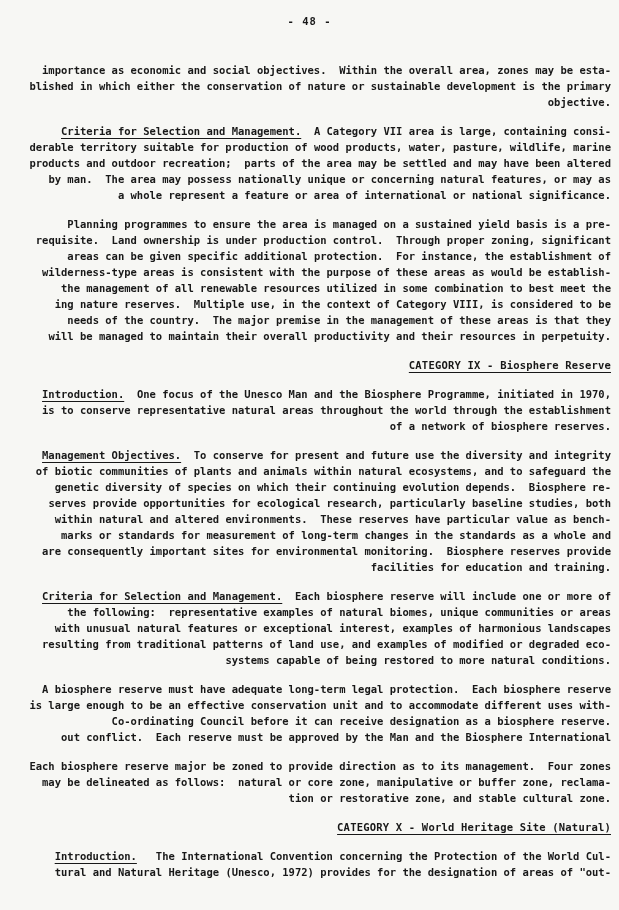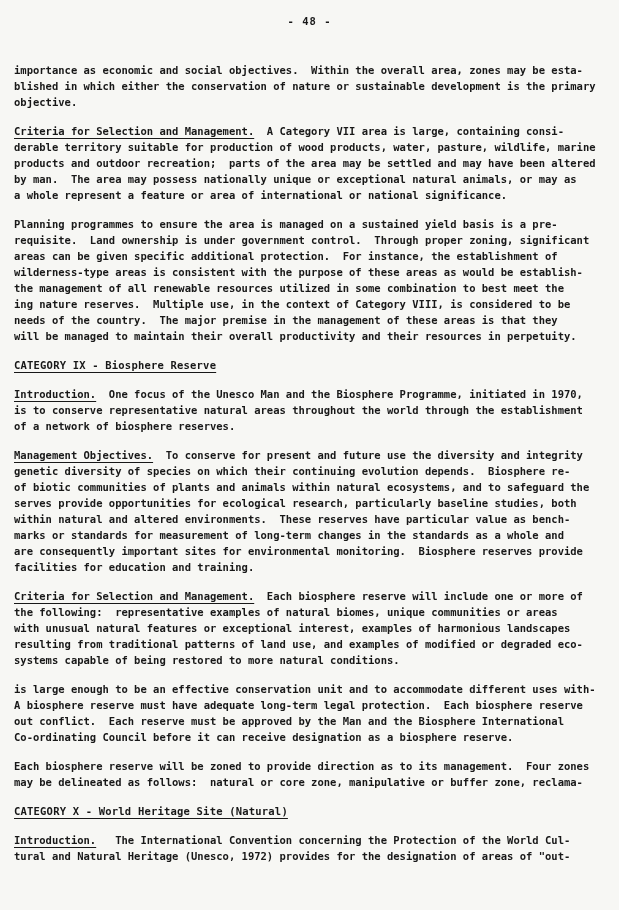--- a/index.html
+++ b/index.html
@@ -27,21 +27,21 @@
     width: 100%;
     text-align: center;
     letter-spacing: 1px;
   }
   .doc-body {
     position: absolute;
     top: 62px;
     left: 14px;
     right: 8px;
   }
-  .para { margin: 0 0 13px 0; }
+  .para { margin: 0 0 13px 0; text-align: right; }
   .line {
     white-space: pre;
     line-height: 16px;
     height: 16px;
     overflow: visible;
   }
   .u {
     text-decoration: underline;
     text-underline-offset: 2.5px;
     text-decoration-thickness: 1px;
@@ -59,74 +59,75 @@
     <div class="para">
       <div class="line">importance as economic and social objectives.  Within the overall area, zones may be esta-</div>
       <div class="line">blished in which either the conservation of nature or sustainable development is the primary</div>
       <div class="line">objective.</div>
     </div>
 
     <div class="para">
       <div class="line"><span class="u">Criteria for Selection and Management.</span><span>  A Category VII area is large, containing consi-</span></div>
       <div class="line">derable territory suitable for production of wood products, water, pasture, wildlife, marine</div>
       <div class="line">products and outdoor recreation;  parts of the area may be settled and may have been altered</div>
-      <div class="line">by man.  The area may possess nationally unique or exceptional natural animals, or may as</div>
+      <div class="line">by man.  The area may possess nationally unique or concerning natural features, or may as</div>
       <div class="line">a whole represent a feature or area of international or national significance.</div>
     </div>
 
     <div class="para">
       <div class="line">Planning programmes to ensure the area is managed on a sustained yield basis is a pre-</div>
-      <div class="line">requisite.  Land ownership is under government control.  Through proper zoning, significant</div>
+      <div class="line">requisite.  Land ownership is under production control.  Through proper zoning, significant</div>
       <div class="line">areas can be given specific additional protection.  For instance, the establishment of</div>
       <div class="line">wilderness-type areas is consistent with the purpose of these areas as would be establish-</div>
       <div class="line">the management of all renewable resources utilized in some combination to best meet the</div>
       <div class="line">ing nature reserves.  Multiple use, in the context of Category VIII, is considered to be</div>
       <div class="line">needs of the country.  The major premise in the management of these areas is that they</div>
       <div class="line">will be managed to maintain their overall productivity and their resources in perpetuity.</div>
     </div>
 
     <div class="para">
       <div class="line heading"><span class="u">CATEGORY IX - Biosphere Reserve</span></div>
     </div>
 
     <div class="para">
       <div class="line"><span class="u">Introduction.</span><span>  One focus of the Unesco Man and the Biosphere Programme, initiated in 1970,</span></div>
       <div class="line">is to conserve representative natural areas throughout the world through the establishment</div>
       <div class="line">of a network of biosphere reserves.</div>
     </div>
 
     <div class="para">
       <div class="line"><span class="u">Management Objectives.</span><span>  To conserve for present and future use the diversity and integrity</span></div>
+      <div class="line">of biotic communities of plants and animals within natural ecosystems, and to safeguard the</div>
       <div class="line">genetic diversity of species on which their continuing evolution depends.  Biosphere re-</div>
-      <div class="line">of biotic communities of plants and animals within natural ecosystems, and to safeguard the</div>
       <div class="line">serves provide opportunities for ecological research, particularly baseline studies, both</div>
       <div class="line">within natural and altered environments.  These reserves have particular value as bench-</div>
       <div class="line">marks or standards for measurement of long-term changes in the standards as a whole and</div>
       <div class="line">are consequently important sites for environmental monitoring.  Biosphere reserves provide</div>
       <div class="line">facilities for education and training.</div>
     </div>
 
     <div class="para">
       <div class="line"><span class="u">Criteria for Selection and Management.</span><span>  Each biosphere reserve will include one or more of</span></div>
       <div class="line">the following:  representative examples of natural biomes, unique communities or areas</div>
       <div class="line">with unusual natural features or exceptional interest, examples of harmonious landscapes</div>
       <div class="line">resulting from traditional patterns of land use, and examples of modified or degraded eco-</div>
       <div class="line">systems capable of being restored to more natural conditions.</div>
     </div>
 
     <div class="para">
+      <div class="line">A biosphere reserve must have adequate long-term legal protection.  Each biosphere reserve</div>
       <div class="line">is large enough to be an effective conservation unit and to accommodate different uses with-</div>
-      <div class="line">A biosphere reserve must have adequate long-term legal protection.  Each biosphere reserve</div>
+      <div class="line">Co-ordinating Council before it can receive designation as a biosphere reserve.</div>
       <div class="line">out conflict.  Each reserve must be approved by the Man and the Biosphere International</div>
-      <div class="line">Co-ordinating Council before it can receive designation as a biosphere reserve.</div>
     </div>
 
     <div class="para">
-      <div class="line">Each biosphere reserve will be zoned to provide direction as to its management.  Four zones</div>
+      <div class="line">Each biosphere reserve major be zoned to provide direction as to its management.  Four zones</div>
       <div class="line">may be delineated as follows:  natural or core zone, manipulative or buffer zone, reclama-</div>
+      <div class="line">tion or restorative zone, and stable cultural zone.</div>
     </div>
 
     <div class="para">
       <div class="line heading"><span class="u">CATEGORY X - World Heritage Site (Natural)</span></div>
     </div>
 
     <div class="para">
       <div class="line"><span class="u">Introduction.</span><span>   The International Convention concerning the Protection of the World Cul-</span></div>
       <div class="line">tural and Natural Heritage (Unesco, 1972) provides for the designation of areas of "out-</div>
     </div>

